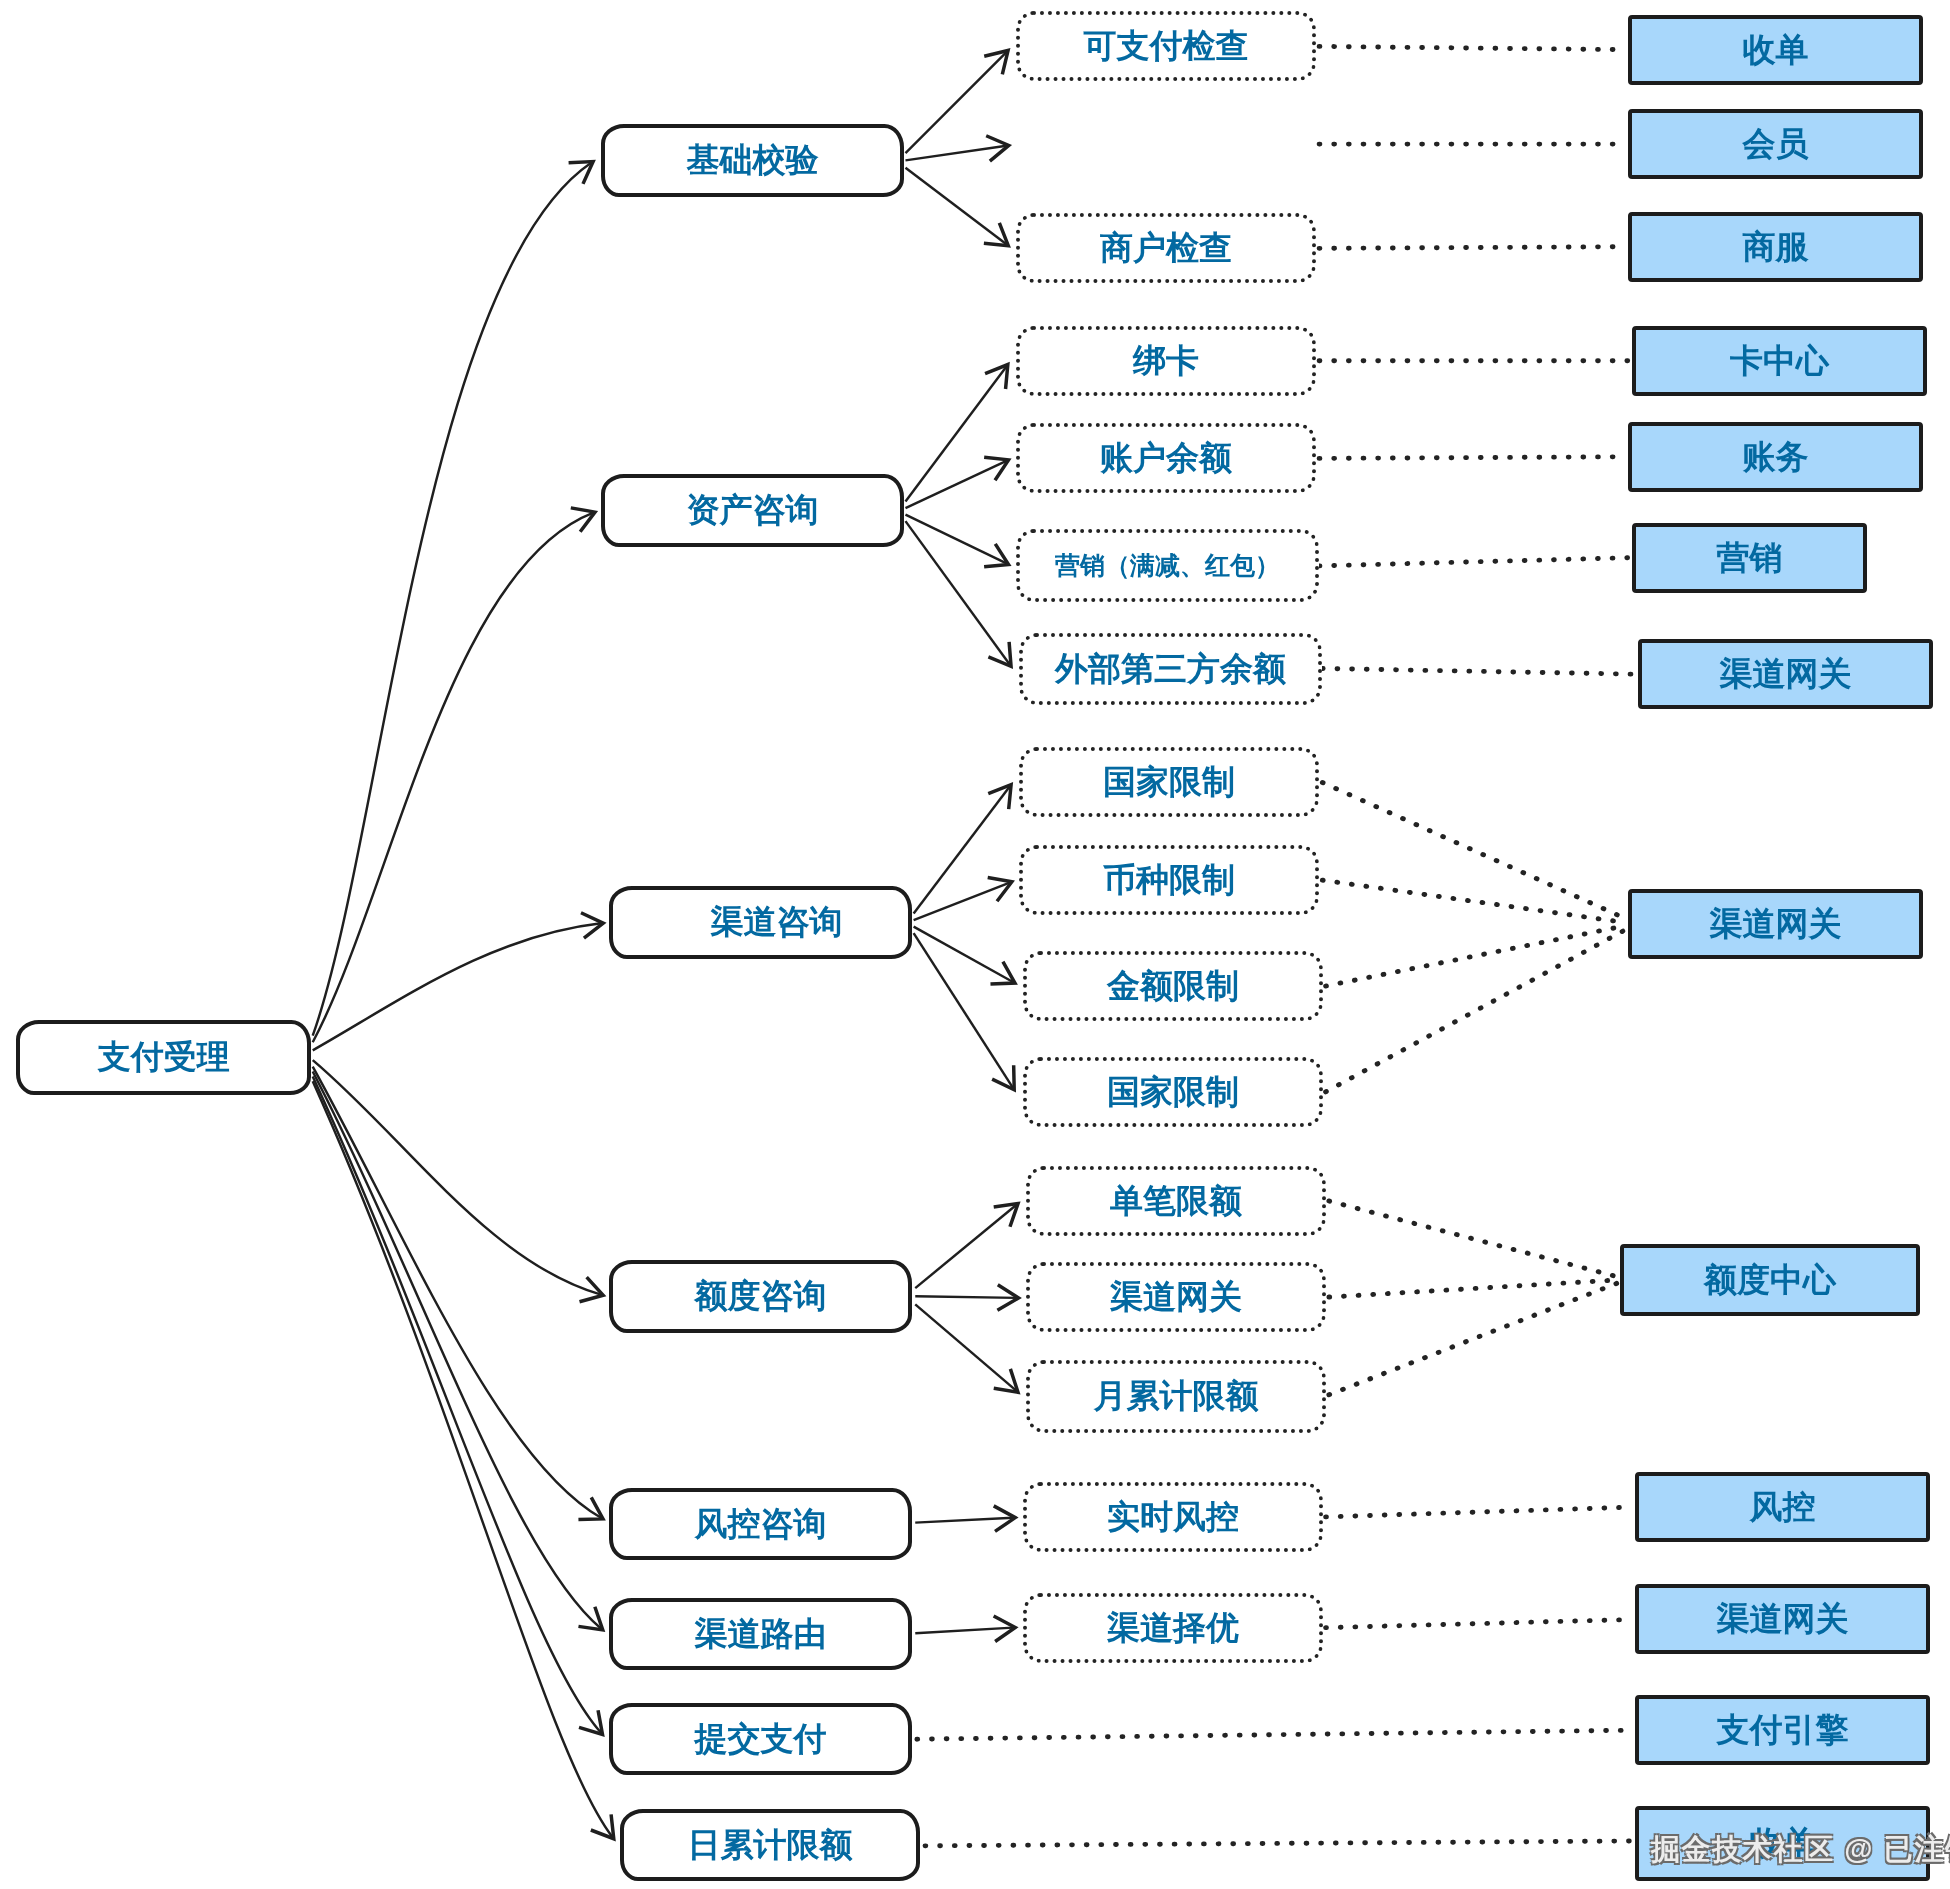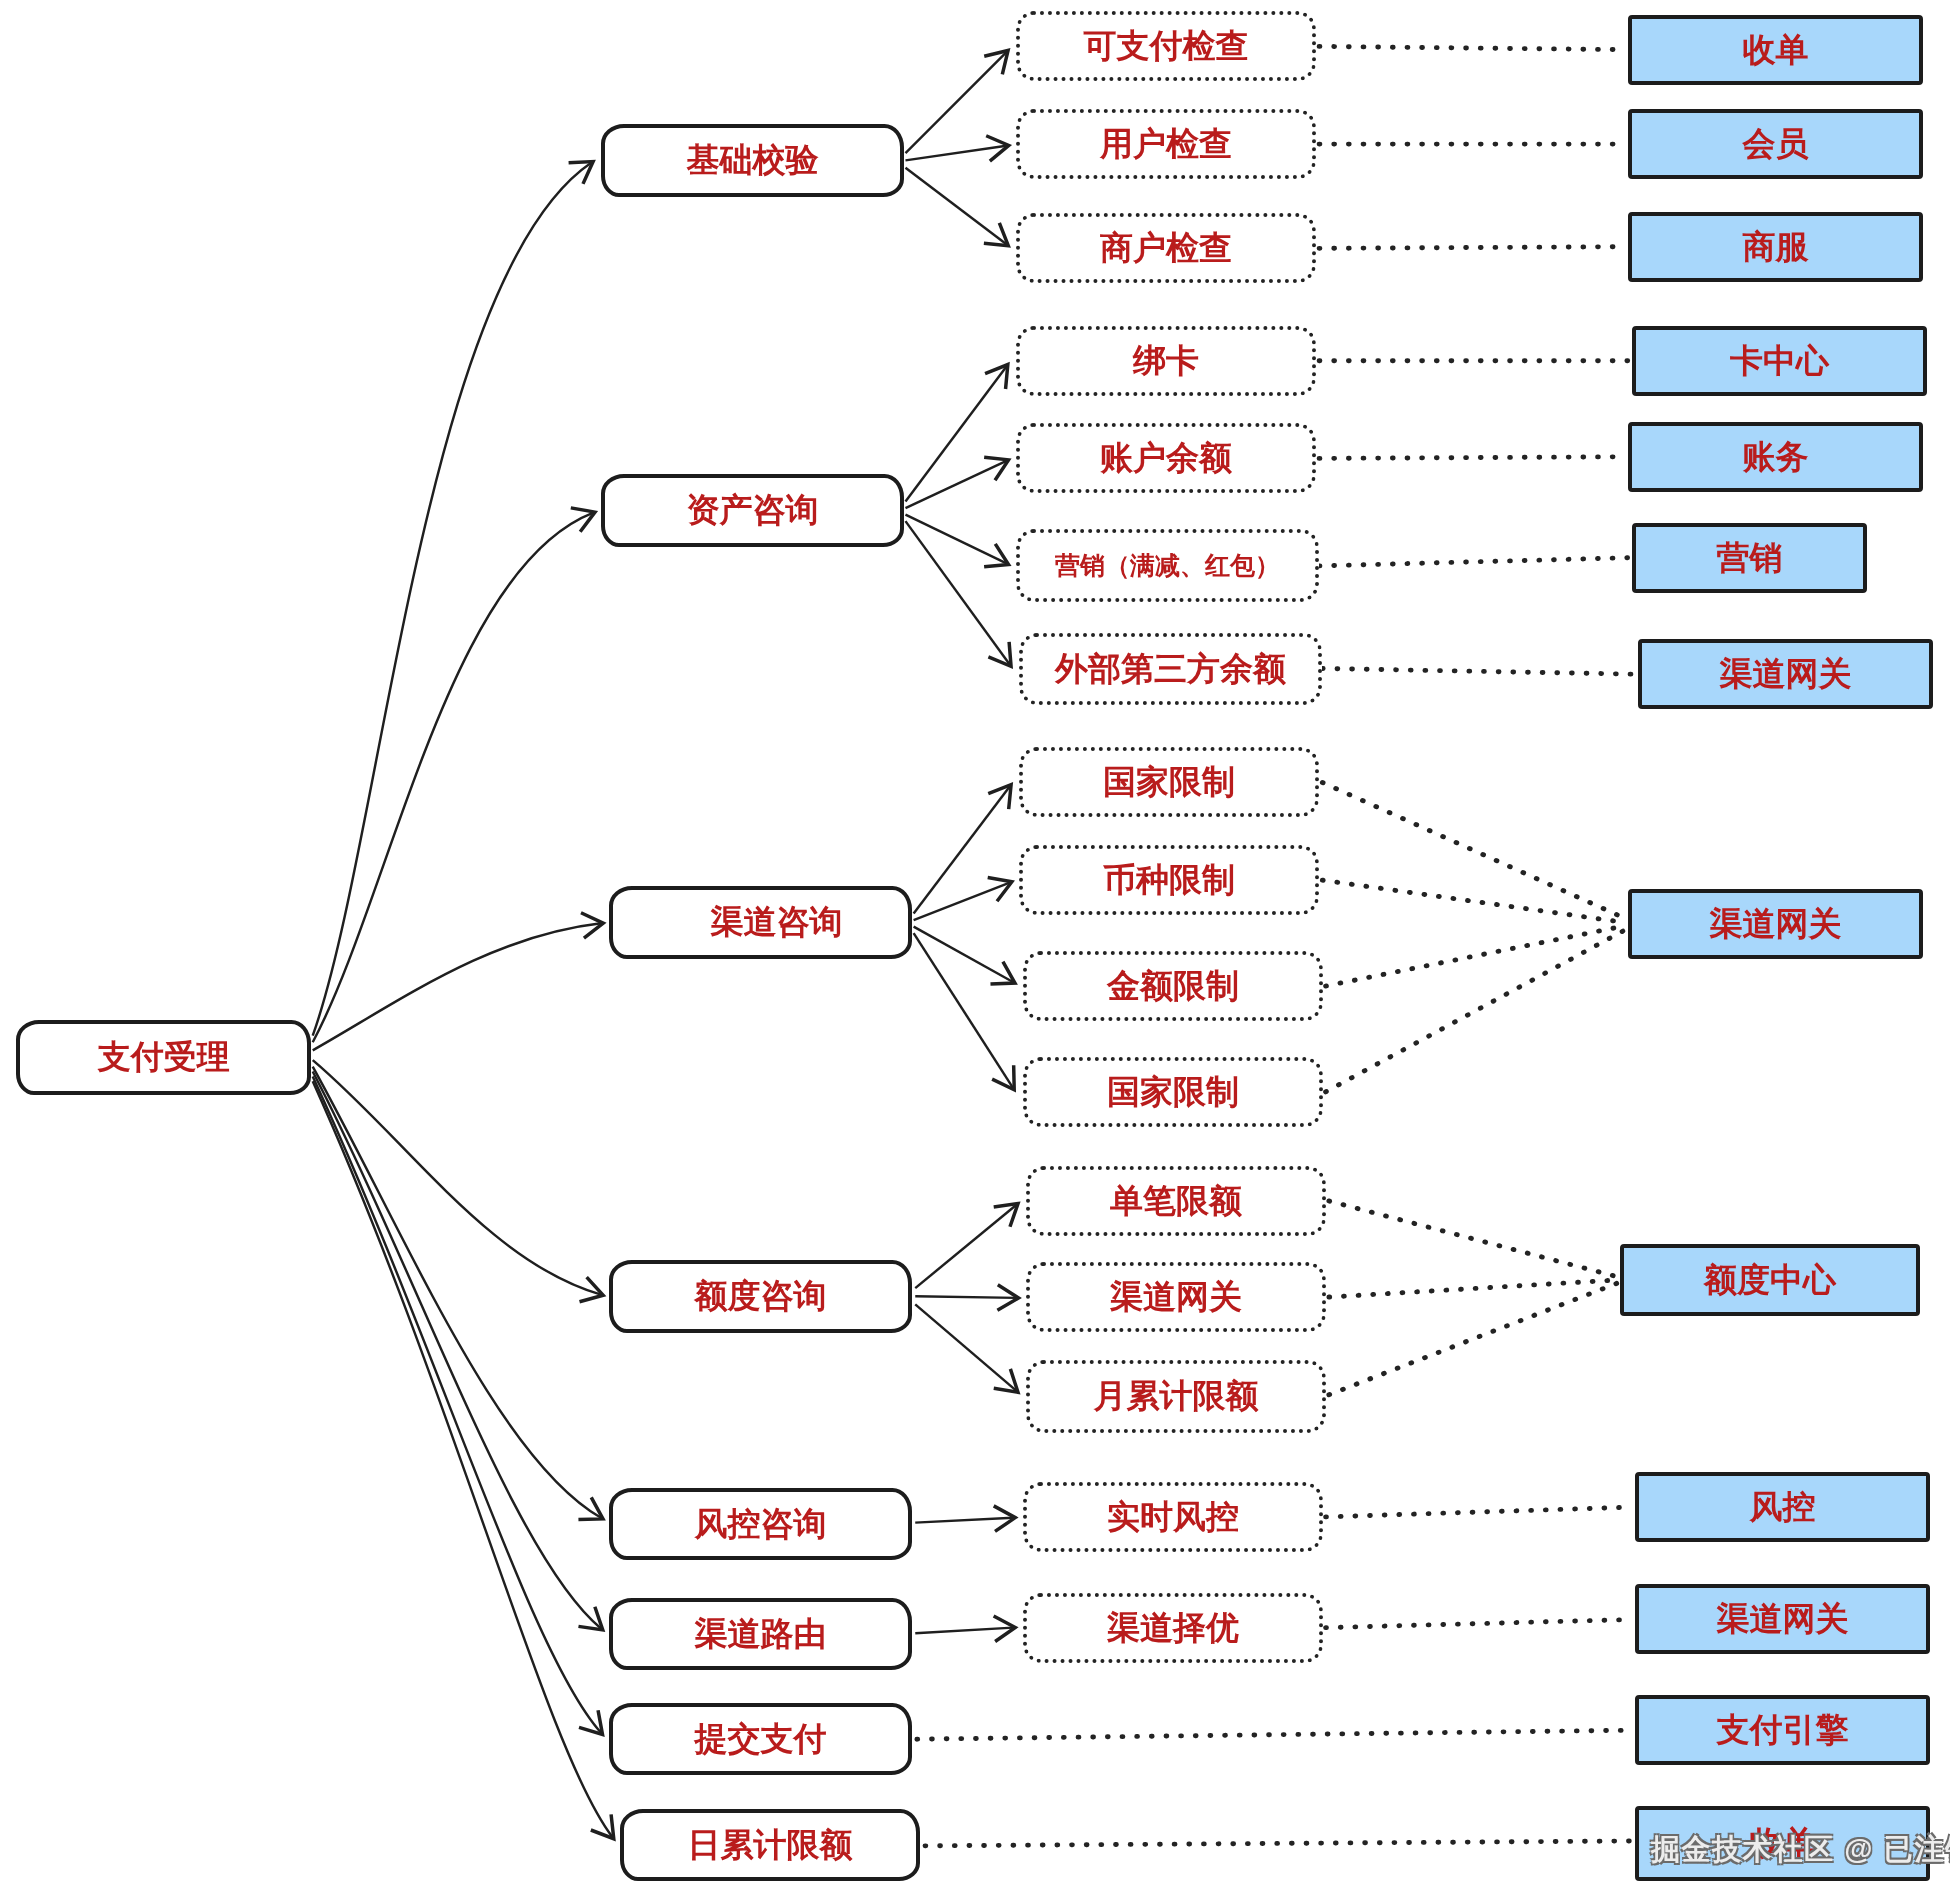--- a/index.html
+++ b/index.html
@@ -4,21 +4,21 @@
 <style>
   html,body { margin:0; padding:0; background:#ffffff; }
   .canvas {
     position:relative; width:1951px; height:1889px; background:#ffffff;
     font-family:"Liberation Sans", sans-serif; color:#1c1c1c; overflow:hidden;
   }
   svg.wires { position:absolute; left:0; top:0; pointer-events:none; }
   .node {
     position:absolute; box-sizing:border-box;
     display:flex; align-items:center; justify-content:center;
-    font-size:33px; font-weight:600; color:#b91c1c; text-align:right;
+    font-size:33px; font-weight:600; color:#0369a1; text-align:right;
     background:#ffffff; line-height:1.1;
   }
   .solid {
     border:4.9px solid #1c1c1c;
     border-radius:23px 19.5px 21px 18px / 19.5px 23px 18px 21px;
   }
   .dotted {
     border:4.9px dotted #232323;
     border-radius:18px;
   }
@@ -104,21 +104,20 @@
   <div class="node solid" style="left:601px; top:124px; width:303px; height:73px;">基础校验</div>
   <div class="node solid" style="left:601px; top:474px; width:303px; height:73px;">资产咨询</div>
   <div class="node solid" style="left:609px; top:886px; width:303px; height:73px;padding-left:32px;">渠道咨询</div>
   <div class="node solid" style="left:609px; top:1260px; width:303px; height:73px;">额度咨询</div>
   <div class="node solid" style="left:609px; top:1488px; width:303px; height:72px;">风控咨询</div>
   <div class="node solid" style="left:609px; top:1598px; width:303px; height:72px;">渠道路由</div>
   <div class="node solid" style="left:609px; top:1703px; width:303px; height:72px;">提交支付</div>
   <div class="node solid" style="left:620px; top:1809px; width:300px; height:72px;">日累计限额</div>
 
   <div class="node dotted" style="left:1016px; top:11.4px; width:300px; height:70px;">可支付检查</div>
-  <div class="node dotted" style="left:1016px; top:109px; width:300px; height:70px;">用户检查</div>
   <div class="node dotted" style="left:1016px; top:213px; width:300px; height:70px;">商户检查</div>
   <div class="node dotted" style="left:1016px; top:326px; width:300px; height:70px;">绑卡</div>
   <div class="node dotted" style="left:1016px; top:423px; width:300px; height:70px;">账户余额</div>
   <div class="node dotted small" style="left:1016px; top:529px; width:303px; height:73px;">营销（满减、红包）</div>
   <div class="node dotted" style="left:1019px; top:633px; width:303px; height:72px;">外部第三方余额</div>
   <div class="node dotted" style="left:1019px; top:747px; width:300px; height:70px;">国家限制</div>
   <div class="node dotted" style="left:1019px; top:845px; width:300px; height:70px;">币种限制</div>
   <div class="node dotted" style="left:1023px; top:951px; width:300px; height:70px;">金额限制</div>
   <div class="node dotted" style="left:1023px; top:1057px; width:300px; height:70px;">国家限制</div>
   <div class="node dotted" style="left:1026px; top:1166px; width:300px; height:70px;">单笔限额</div>

